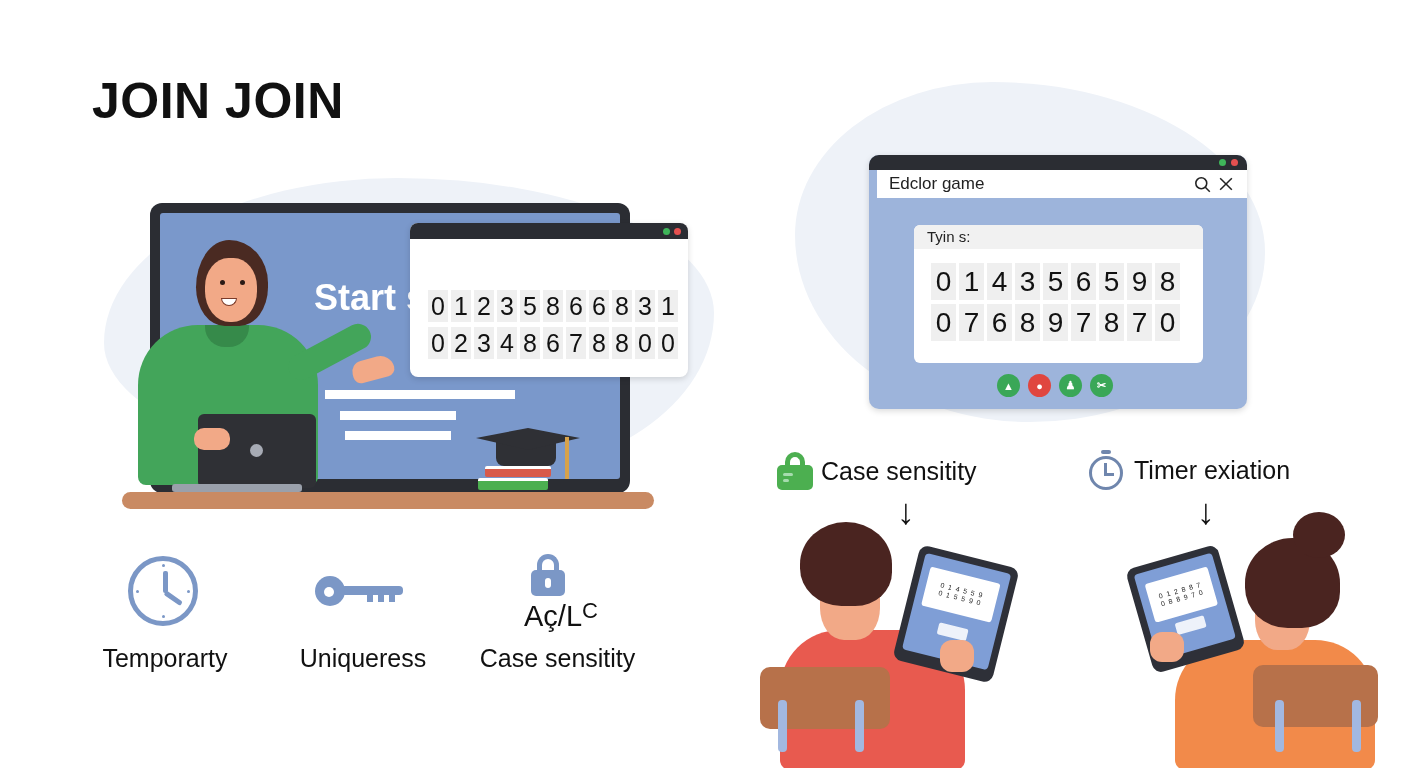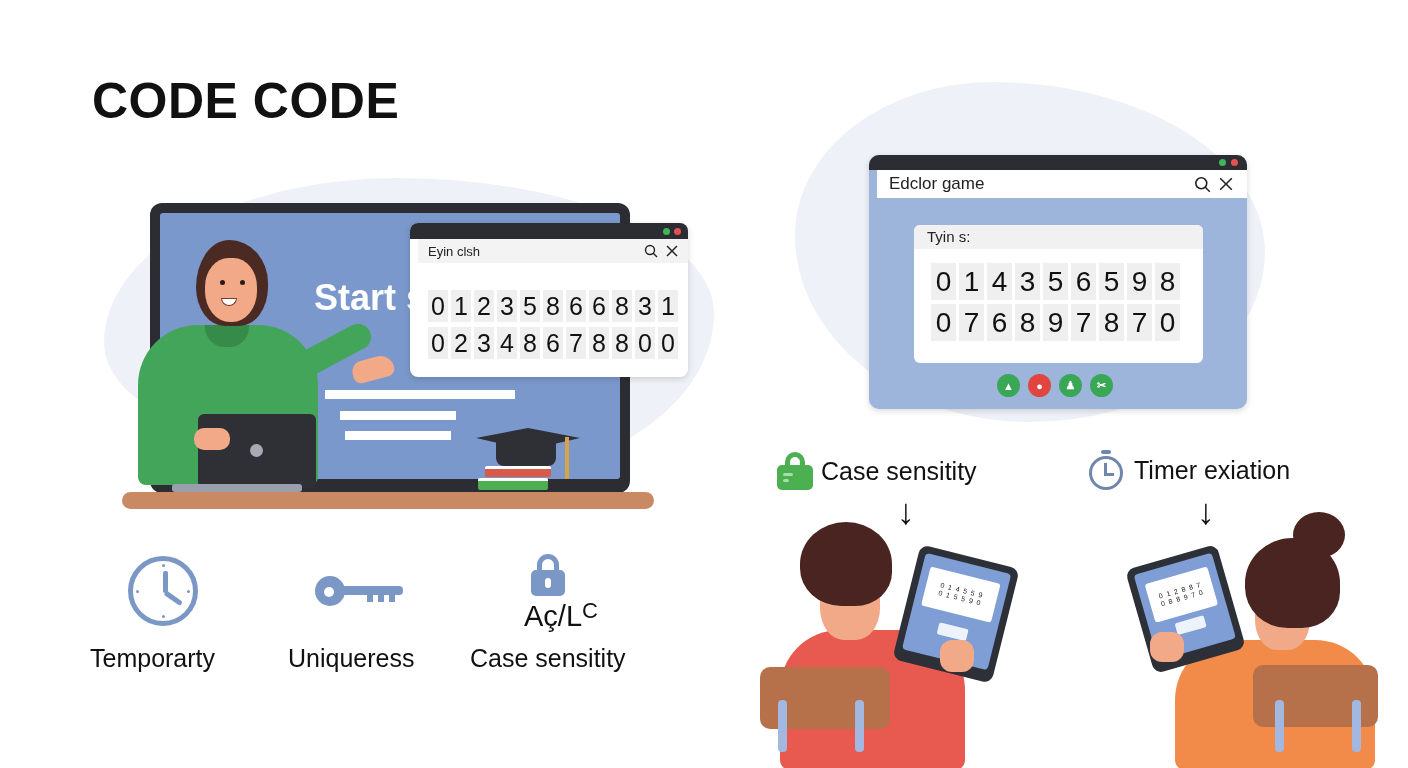--- a/index.html
+++ b/index.html
@@ -48,21 +48,21 @@
     .laptop-base { position: absolute; left: 172px; top: 484px; width: 130px; height: 8px; background: #9aa0ab; border-radius: 3px; }
     .teacher-hand2 { position: absolute; left: 194px; top: 428px; width: 36px; height: 22px; background: #f2a987; border-radius: 10px; }
 
     .cap-top { position: absolute; left: 476px; top: 428px; width: 104px; height: 22px; background: #2f3035; clip-path: polygon(50% 0, 100% 45%, 50% 100%, 0 45%); }
     .cap-base { position: absolute; left: 496px; top: 440px; width: 60px; height: 26px; background: #2f3035; border-radius: 0 0 8px 8px; }
     .cap-tassel { position: absolute; left: 565px; top: 437px; width: 4px; height: 42px; background: #d7a24a; }
     .book1 { position: absolute; left: 485px; top: 466px; width: 66px; height: 11px; background: #d85a4a; border-radius: 2px; border-top: 3px solid #fff; }
     .book2 { position: absolute; left: 478px; top: 478px; width: 70px; height: 12px; background: #4caf50; border-radius: 2px; border-top: 3px solid #fff; }
 
     
-    .feature { position: absolute; }
+    .feature { position: absolute; text-align: center; }
     .feature-label { font-size: 25px; color: #111; line-height: 32px; }
     .clock-icon { position: absolute; left: 128px; top: 556px; width: 70px; height: 70px; border: 5px solid #7b97c6; border-radius: 50%; }
     .clock-hand-h { position: absolute; left: 30px; top: 10px; width: 5px; height: 22px; background: #7b97c6; border-radius: 2px; }
     .clock-hand-m { position: absolute; left: 32px; top: 29px; width: 20px; height: 5px; background: #7b97c6; border-radius: 2px; transform: rotate(35deg); transform-origin: left center; }
     .clock-tick { position: absolute; width: 3px; height: 3px; background: #7b97c6; border-radius: 50%; }
 
     .key-icon { position: absolute; left: 315px; top: 574px; width: 90px; height: 36px; }
     .key-head { position: absolute; left: 0; top: 2px; width: 30px; height: 30px; background: #7b97c6; border-radius: 50%; }
     .key-hole { position: absolute; left: 9px; top: 11px; width: 10px; height: 10px; background: #fff; border-radius: 50%; }
     .key-shaft { position: absolute; left: 26px; top: 12px; width: 62px; height: 9px; background: #7b97c6; border-radius: 4px; }
@@ -110,48 +110,35 @@
     .tablet-screen { position: absolute; left: 7px; top: 7px; right: 7px; bottom: 12px; background: #7f9ed6; border-radius: 4px; overflow: hidden; }
     .tablet-card { position: absolute; left: 8px; top: 12px; right: 8px; height: 40px; background: #fff; border-radius: 3px; font-size: 7px; text-align: center; padding-top: 12px; line-height: 8px; color: #222; letter-spacing: 1px; }
     .tablet-btn { position: absolute; width: 30px; height: 12px; background: #eef2fa; border-radius: 2px; }
   </style>
 </head>
 <body>
 
 <div class="blob blob-left"></div>
 <div class="blob blob-right"></div>
 
-<div class="title">CODE CODE</div>
+<div class="title">JOIN JOIN</div>
 
 <div class="monitor">
   <div class="monitor-screen">
     <div class="start-text">Start s</div>
     <div class="screen-line" style="left:165px; top:177px; width:190px;"></div>
     <div class="screen-line" style="left:180px; top:198px; width:116px;"></div>
     <div class="screen-line" style="left:185px; top:218px; width:106px;"></div>
   </div>
 </div>
 
 <div class="popup popup-left">
   <div class="popup-bar">
     <span class="dot" style="right:18px; background:#3fb55a;"></span>
     <span class="dot" style="right:7px; background:#e55050;"></span>
-  </div>
-  <div class="popup-head">
-    <span class="ttl">Eyin clsh</span>
-    <span class="head-icons">
-      <svg width="14" height="14" viewBox="0 0 14 14">
-          <circle cx="6" cy="6" r="4.5" fill="none" stroke="#222" stroke-width="1.4"></circle>
-          <line x1="9.3" y1="9.3" x2="13" y2="13" stroke="#222" stroke-width="1.4"></line>
-        </svg>
-      <svg width="12" height="12" viewBox="0 0 12 12">
-          <line x1="1" y1="1" x2="11" y2="11" stroke="#222" stroke-width="1.4"></line>
-          <line x1="11" y1="1" x2="1" y2="11" stroke="#222" stroke-width="1.4"></line>
-        </svg>
-    </span>
   </div>
   <div class="digits">
     <div class="digit-row">
       <span class="digit">0</span>
       <span class="digit">1</span>
       <span class="digit">2</span>
       <span class="digit">3</span>
       <span class="digit">5</span>
       <span class="digit">8</span>
       <span class="digit">6</span>

